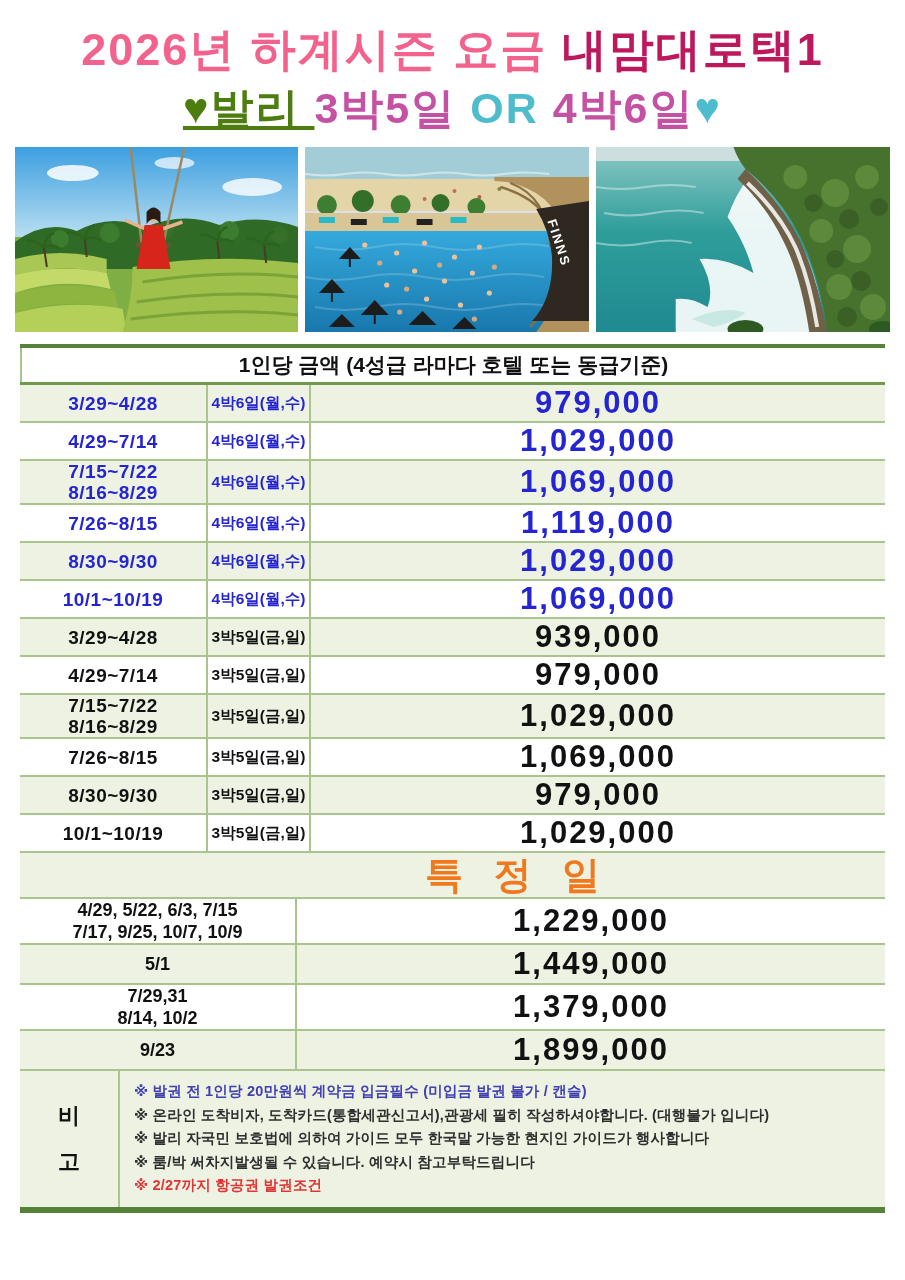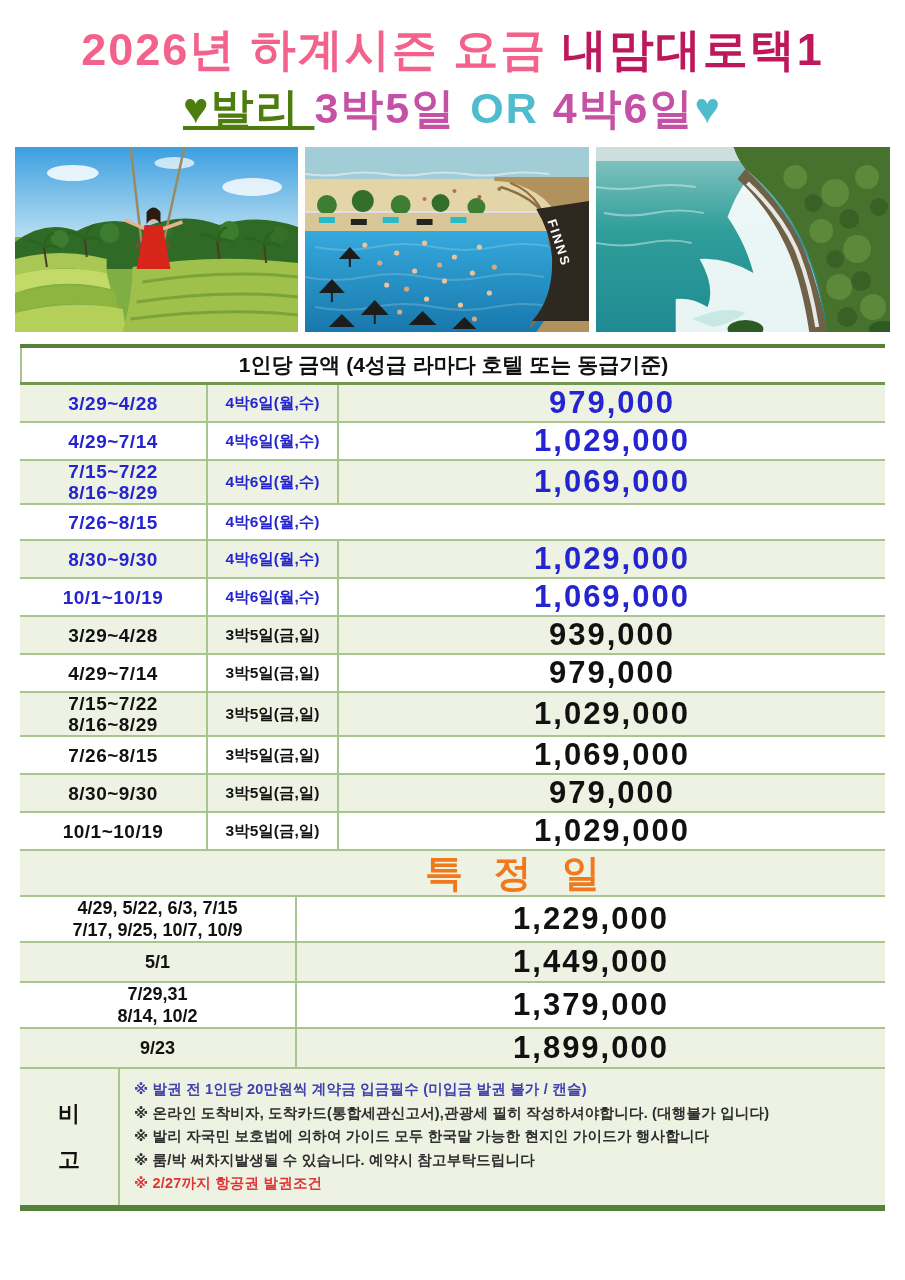--- a/index.html
+++ b/index.html
@@ -30,21 +30,21 @@
     border-bottom:3px solid var(--g-mid); font-weight:700; font-size:21px; }
   .th{ display:flex; align-items:center; justify-content:center; }
   .th-dep{ width:275px; }
   .th-price{ flex:1; border-left:2px solid var(--g-line); }
   .row{ display:flex; align-items:stretch; min-height:36px; border-top:2px solid var(--g-line); }
   #rows .row:first-child{ border-top:none; }
   .shade{ background:var(--shade); }
   .c{ display:flex; align-items:center; justify-content:center; }
   .c-date{ width:186px; flex-direction:column; font-weight:700; font-size:19px;
     line-height:21px; letter-spacing:0.5px; }
-  .c-dur{ width:131px; border-left:2px solid var(--g-line); font-weight:700; font-size:15.5px; }
+  .c-dur{ width:103px; border-left:2px solid var(--g-line); font-weight:700; font-size:15.5px; }
   .c-price{ flex:1; border-left:2px solid var(--g-line); font-weight:700;
     font-size:31px; letter-spacing:2px; }
   .txt-blue{ color:var(--price-blue); }
   .txt-black{ color:#111; }
   .special-head{
     border-top:2px solid var(--g-line); background:var(--shade);
     height:46px; display:flex; align-items:center; justify-content:center;
     padding-left:130px; font-size:38px; font-weight:800; letter-spacing:10px;
     color:var(--orange);
   }
@@ -266,20 +266,21 @@
             <div>8/16~8/29</div>
           </div>
           <div class="c c-dur txt-blue">4박6일(월,수)</div>
           <div class="c c-price txt-blue">1,069,000</div>
         </div>
         <div class="row">
           <div class="c c-date txt-blue">
             <div>7/26~8/15</div>
           </div>
           <div class="c c-dur txt-blue">4박6일(월,수)</div>
+          <div class="c c-price txt-blue">1,119,000</div>
         </div>
         <div class="row shade">
           <div class="c c-date txt-blue">
             <div>8/30~9/30</div>
           </div>
           <div class="c c-dur txt-blue">4박6일(월,수)</div>
           <div class="c c-price txt-blue">1,029,000</div>
         </div>
         <div class="row">
           <div class="c c-date txt-blue">

